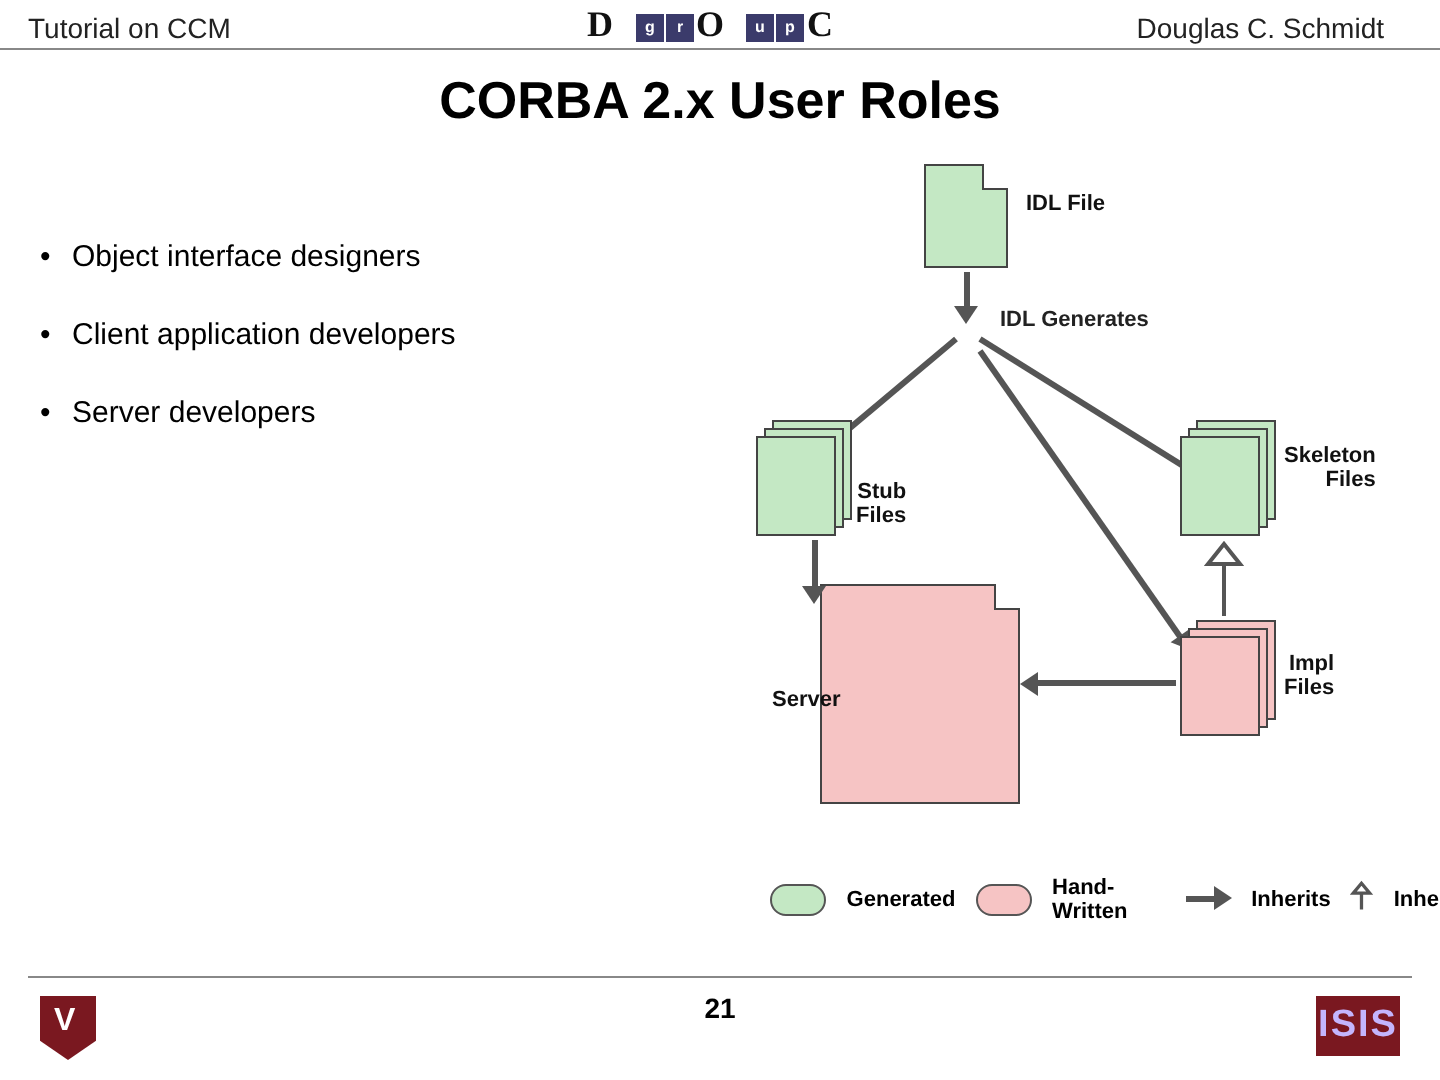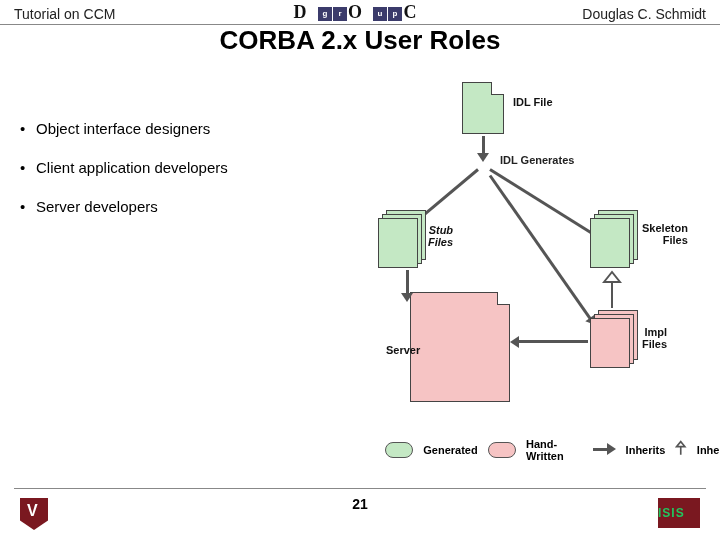--- a/index.html
+++ b/index.html
@@ -8,21 +8,21 @@
     height: 540px;
     font-family: Arial, Helvetica, sans-serif;
     background: #fff;
     position: relative;
     overflow: hidden;
   }
   .header {
     display: flex;
     justify-content: space-between;
     align-items: center;
-    padding: 6px 14px 2px 14px;
+    padding: 6px 28px 2px 14px;
     border-bottom: 1px solid #888;
     font-size: 14px;
   }
   .header-left { color: #222; }
   .header-right { color: #222; }
   .doc-logo {
     position: absolute;
     left: 50%;
     transform: translateX(-50%);
     top: 2px;
@@ -47,20 +47,21 @@
     color: #fff;
     font-size: 8px;
     line-height: 14px;
     text-align: center;
     letter-spacing: 0;
     vertical-align: 2px;
   }
   .title {
     text-align: center;
     font-size: 26px;
+    margin-top: 10px;
     font-family: Arial, sans-serif;
   }
   .content {
     position: absolute;
     top: 120px;
     left: 20px;
     width: 340px;
   }
   .bullets {
     list-style: none;
@@ -210,25 +211,25 @@
     font-weight: bold;
     font-size: 16px;
     position: absolute;
     left: 7px; top: 4px;
   }
   .footer-logo-right {
     position: absolute;
     right: 20px; top: 498px;
     width: 42px; height: 30px;
     background: #7a1820;
-    color: #22c55e;
-    font-weight: bold;
-    font-size: 12px;
+    color: #c4b5fd;
+    font-weight: bold;
+    font-size: 19px;
     line-height: 30px;
-    text-align: left;
+    text-align: center;
     letter-spacing: 1px;
   }
 </style>
 </head>
 <body>
 
 <div class="header">
   <span class="header-left">Tutorial on CCM</span>
   <span class="header-right">Douglas C. Schmidt</span>
 </div>
@@ -264,21 +265,21 @@
 
   <div class="arrow diag" style="left:108px; top:86px; width:80px; transform:rotate(140deg);"></div>
   <div class="arrow diag" style="left:120px; top:86px; width:140px; transform:rotate(32deg);"></div>
   <div class="arrow diag" style="left:120px; top:92px; width:175px; transform:rotate(55deg);"></div>
 
   <div class="stack" style="position:absolute; left:8px; top:128px;">
     <div class="s1 green"></div>
       <div class="s2 green"></div>
       <div class="s3 green"></div>
   </div>
-  <span class="lbl" style="left:58px; top:142px; white-space:pre;font-style:italic;">Stub
+  <span class="lbl" style="left:58px; top:158px; white-space:pre;">Stub
 Files</span>
 
   <div class="stack" style="position:absolute; left:220px; top:128px;">
     <div class="s1 green"></div>
       <div class="s2 green"></div>
       <div class="s3 green"></div>
   </div>
   <span class="lbl" style="left:272px; top:140px; white-space:pre;">Skeleton
 Files</span>
 

